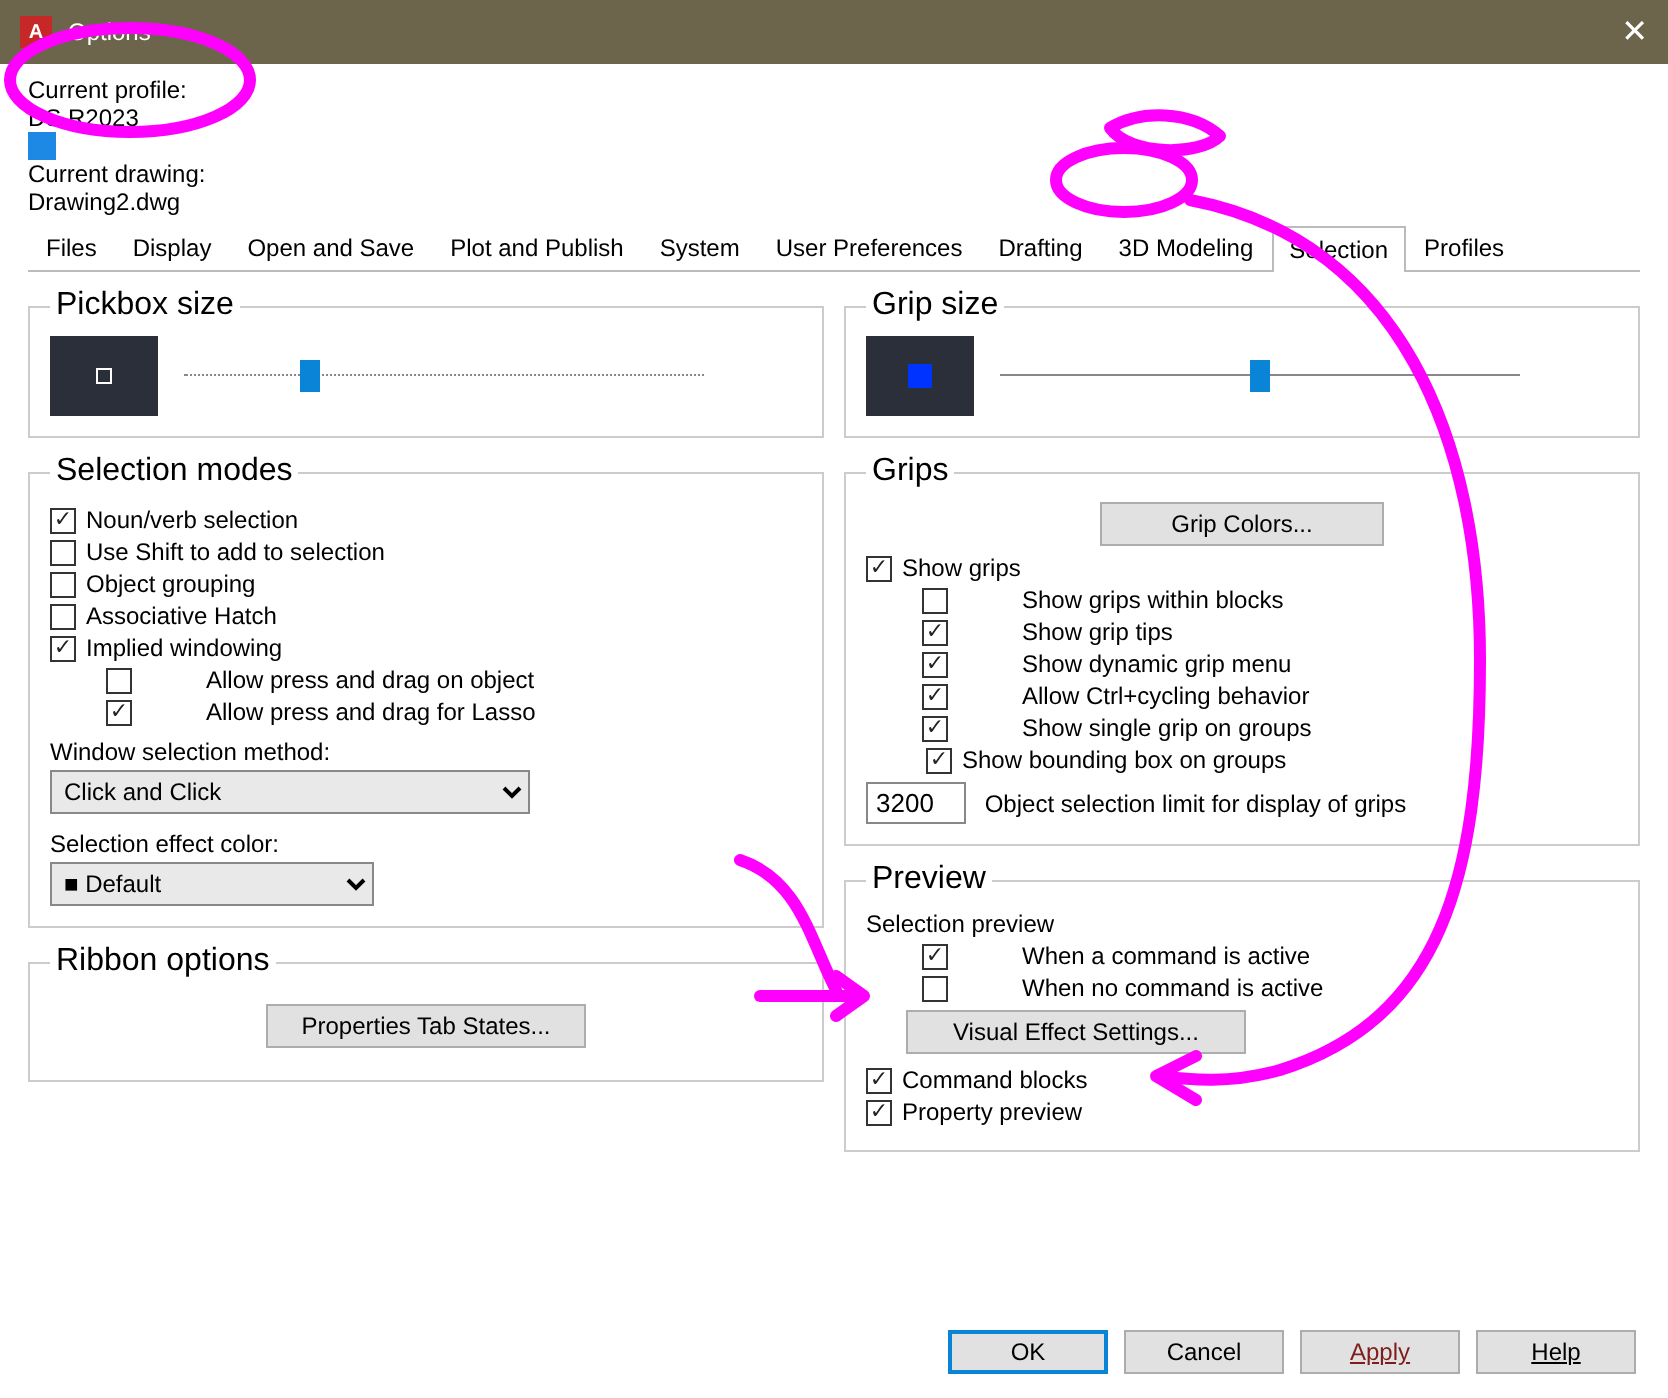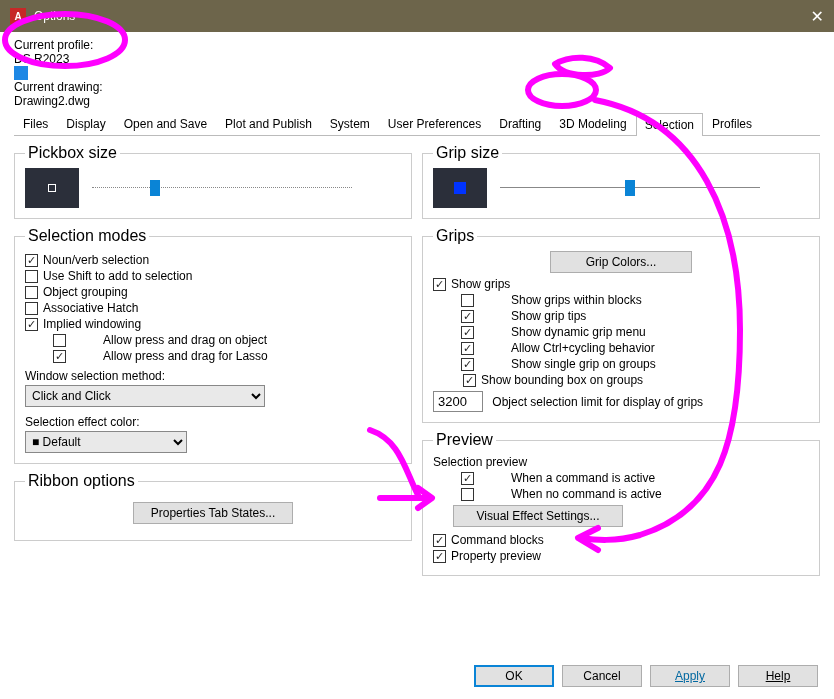--- a/index.html
+++ b/index.html
@@ -171,21 +171,21 @@
     border: 1px solid #888;
   }
   .footer {
     position: absolute;
     bottom: 12px;
     right: 16px;
     display: flex;
     gap: 8px;
   }
   .footer .btn { width: 80px; text-align: center; }
-  .btn.disabled { color: #0369a1; text-align: center; }
+  .btn.disabled { color: #7f1d1d; text-align: center; }
   .btn.default { border: 1px solid #0a84d6; box-shadow: 0 0 0 1px #0a84d6 inset; }
   .under { text-decoration: underline; }
 
   
   .ann { position: absolute; left:0; top:0; width:834px; height:699px; pointer-events:none; }
   .ann svg { width:834px; height:699px; }
   .ann path, .ann ellipse, .ann line, .ann polyline { stroke:#ff00ff; stroke-width:6; fill:none; stroke-linecap:round; stroke-linejoin:round; }
 </style>
 </head>
 <body>

